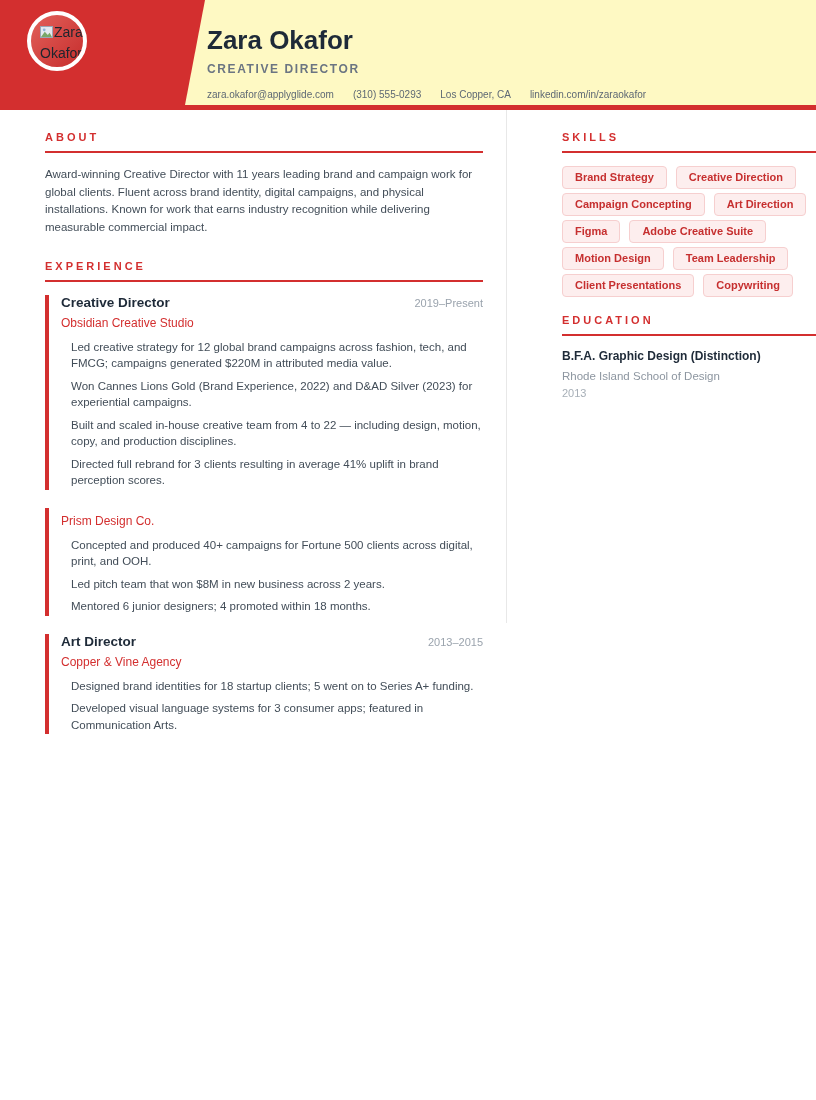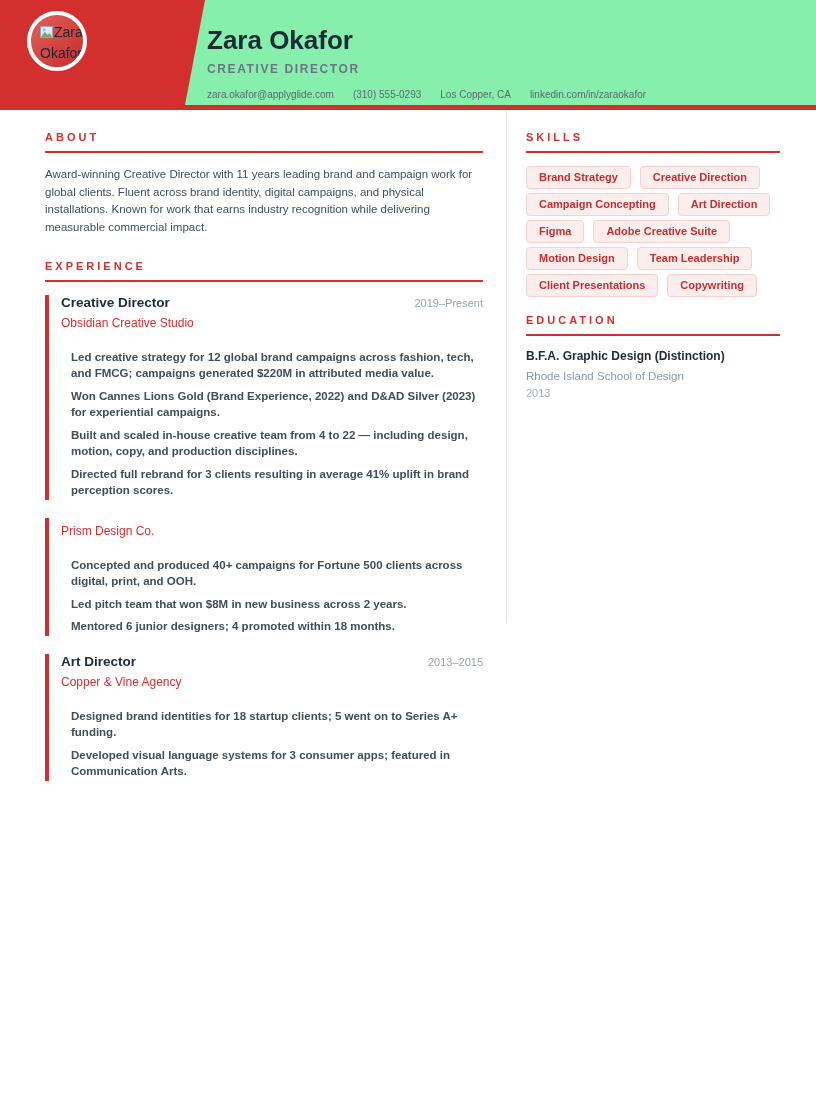--- a/index.html
+++ b/index.html
@@ -13,50 +13,50 @@
   }
   *{box-sizing:border-box;}
   html,body{margin:0;padding:0;}
   body{
     width:816px;height:1100px;background:#ffffff;
     font-family:"Liberation Sans", sans-serif;color:var(--body);
     position:relative;overflow:hidden;
   }
 
   
-  .header{position:relative;height:110px;background:#86efac;border-bottom:5px solid var(--red);}
+  .header{position:relative;height:110px;background:#fef9c3;border-bottom:5px solid var(--red);}
   .header-angle{position:absolute;left:0;top:0;bottom:0;width:205px;background:var(--red);
     clip-path:polygon(0 0,100% 0,calc(100% - 20px) 100%,0 100%);}
   .avatar{position:absolute;left:27px;top:11px;width:60px;height:60px;border-radius:50%;
     border:4px solid #ffffff;background:linear-gradient(135deg,#e2615b 0%,#c62d2c 100%);
     overflow:hidden;color:#1d252e;font-size:14px;line-height:20px;padding:7px 0 0 9px;}
   .avatar .broken-ico{display:inline-block;vertical-align:-1px;margin-right:1px;}
   .header-main{position:relative;padding:27px 0 0 207px;}
   .name{margin:0;font-size:26px;font-weight:bold;color:var(--dark);line-height:1;}
   .subtitle{margin-top:9px;font-size:12px;font-weight:bold;color:#6b7582;letter-spacing:1.6px;}
   .contacts{margin-top:13px;display:flex;gap:19px;font-size:10px;color:#5d6874;}
   .contacts span{white-space:nowrap;}
 
   
-  .main{position:relative;display:flex;align-items:flex-start;padding:22px 36px 0 45px;}
+  .main{position:relative;display:flex;align-items:flex-start;padding:22px 36px 0 45px;gap:36px;}
   .col-divider{position:absolute;left:506px;top:0;width:1px;height:513px;background:var(--divider);}
   .col-left{width:438px;flex:none;}
   .col-right{width:254px;flex:none;margin-left:43px;}
 
   .sec-head{font-size:11px;font-weight:bold;color:var(--red);letter-spacing:3px;line-height:1;}
   .sec-rule{height:2px;background:var(--red);margin-top:8px;margin-bottom:13px;}
 
   .about-text{margin:0 0 25px;font-size:11.5px;line-height:17.5px;color:var(--body);}
 
   .job{border-left:4px solid var(--red);padding:1px 0 1px 12px;margin-bottom:18px;}
   .job-head{display:flex;justify-content:space-between;align-items:baseline;}
   .job-title{font-size:13.5px;font-weight:bold;color:var(--dark);line-height:1.1;}
   .job-dates{font-size:11px;color:var(--muted);}
   .job-company{margin-top:5px;font-size:12px;font-weight:normal;color:var(--red);}
-  .job-bullets{margin-top:19px;padding-left:10px;font-weight:bold;}
+  .job-bullets{margin-top:9px;padding-left:10px;}
   .job-bullets p{margin:0 0 6px;font-size:11.5px;line-height:16.5px;color:var(--body);}
   .job-bullets p:last-child{margin-bottom:0;}
 
   .chips{display:flex;flex-wrap:wrap;gap:4px 9px;margin-bottom:18px;}
   .chip{background:var(--chip-bg);border:1px solid var(--chip-border);border-radius:4px;
     padding:4px 12px;font-size:11px;font-weight:bold;color:#c62f2f;line-height:13px;white-space:nowrap;}
 
   .edu-degree{font-size:12px;font-weight:bold;color:var(--dark);}
   .edu-school{margin-top:7px;font-size:11.5px;color:#8d96a0;}
   .edu-year{margin-top:5px;font-size:11px;color:#a7afb7;}

